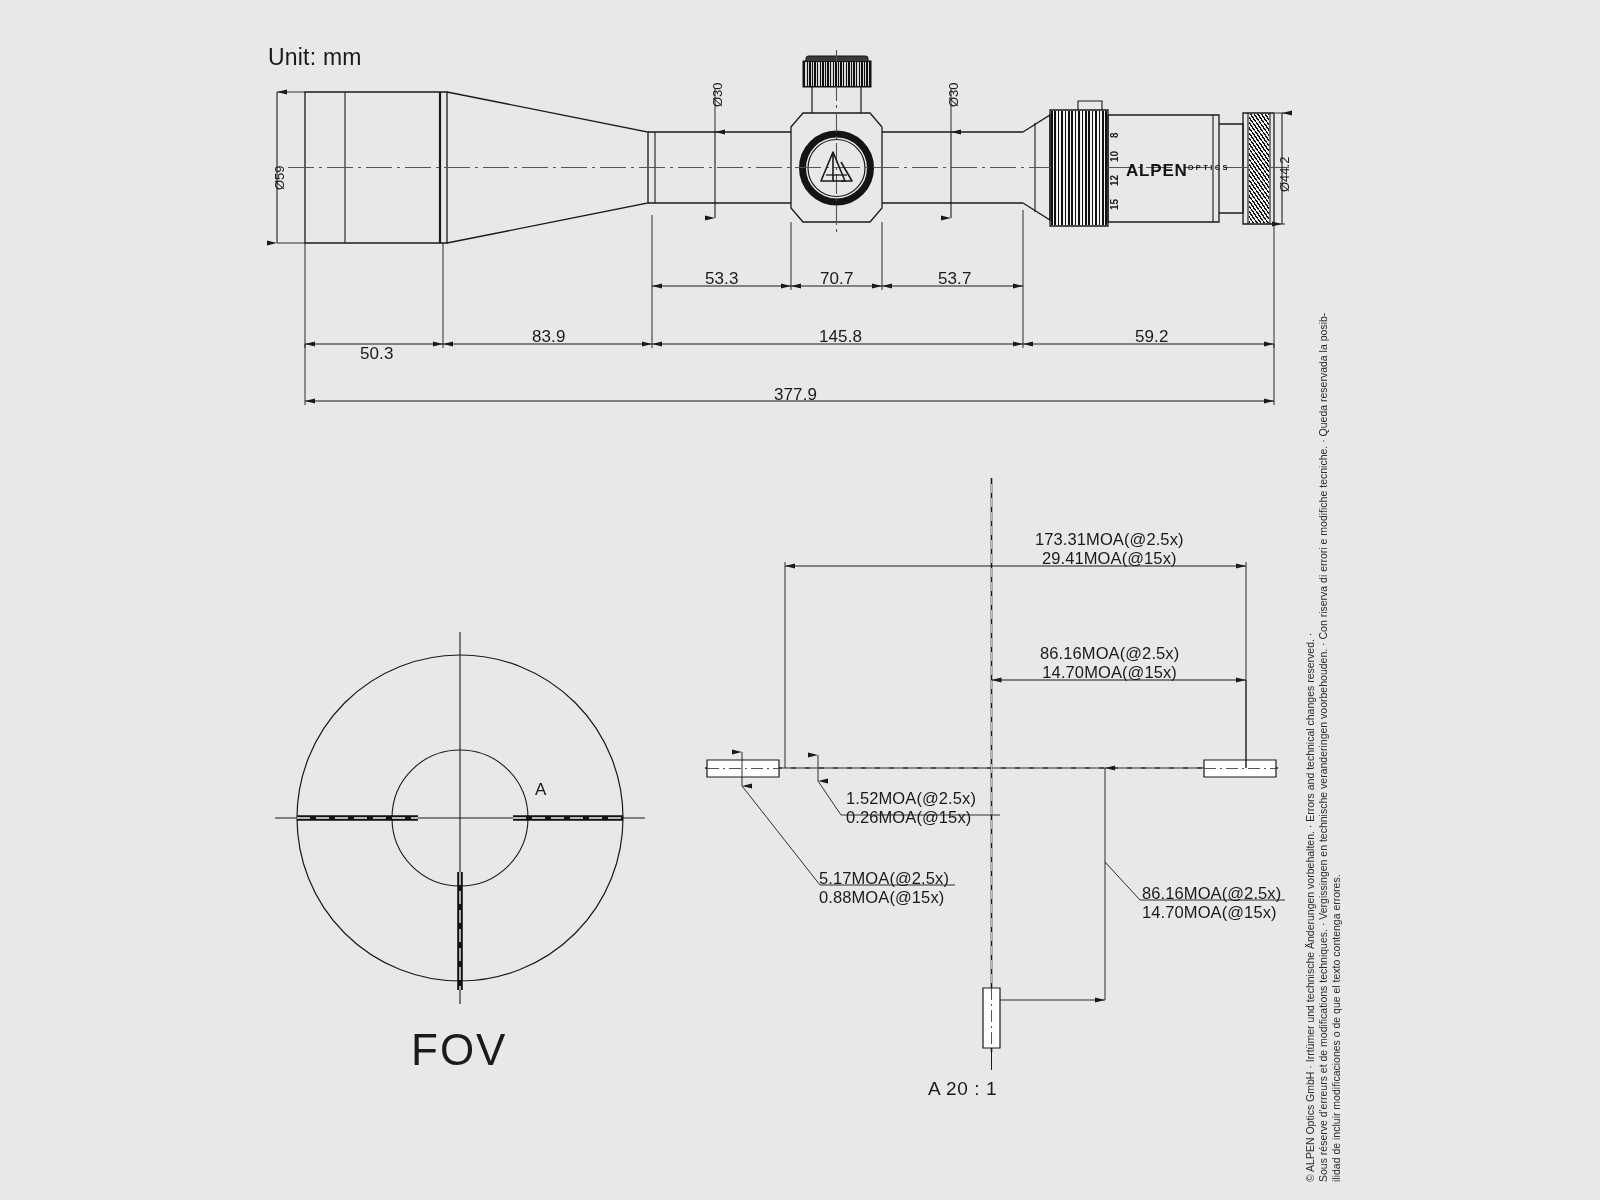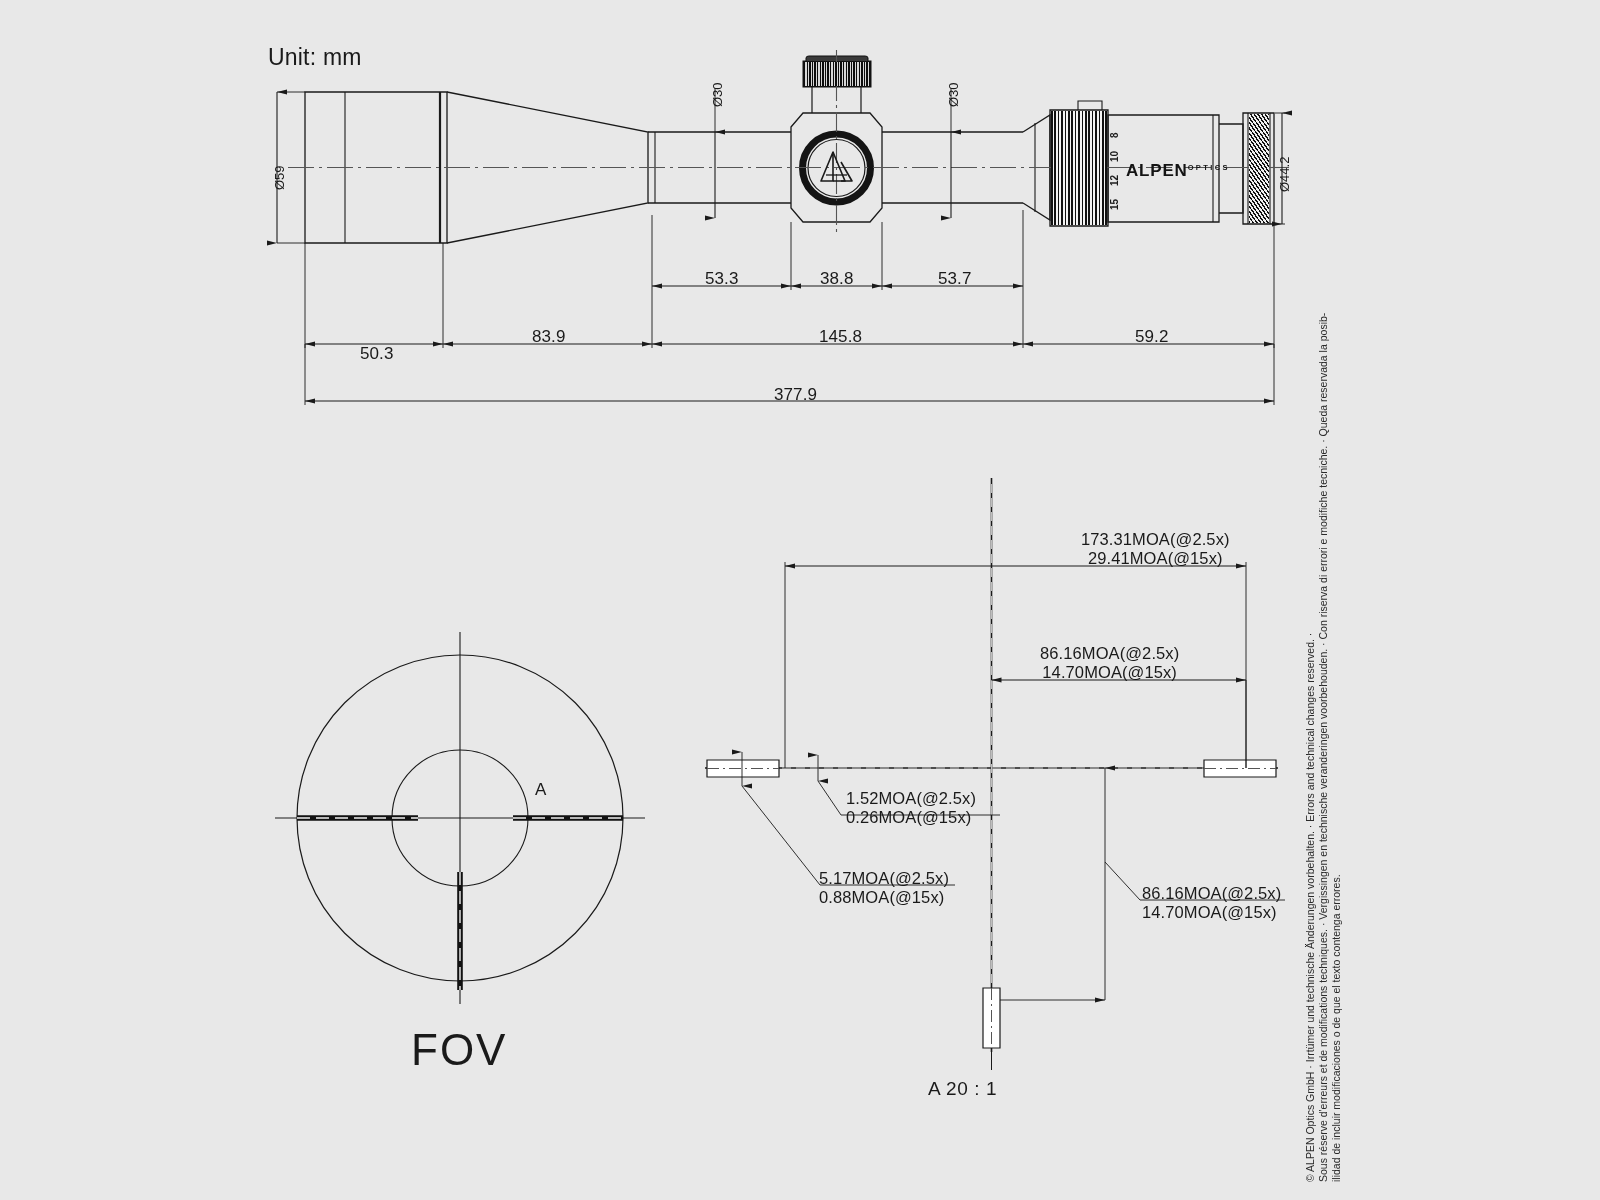--- a/index.html
+++ b/index.html
@@ -301,34 +301,34 @@
 
   <div class="lbl dim-txt-v" style="left:272px; top:190px;">Ø59</div>
 
   <div class="lbl dim-txt-v" style="left:710px; top:107px;">Ø30</div>
 
   <div class="lbl dim-txt-v" style="left:946px; top:107px;">Ø30</div>
 
   <div class="lbl dim-txt-v" style="left:1277px; top:192px;">Ø44.2</div>
 
   <div class="lbl dim-txt" style="left:705px; top:269px;">53.3</div>
-  <div class="lbl dim-txt" style="left:820px; top:269px;">38.8</div>
+  <div class="lbl dim-txt" style="left:820px; top:269px;">70.7</div>
   <div class="lbl dim-txt" style="left:938px; top:269px;">53.7</div>
 
   <div class="lbl dim-txt" style="left:360px; top:344px;">50.3</div>
   <div class="lbl dim-txt" style="left:532px; top:327px;">83.9</div>
   <div class="lbl dim-txt" style="left:819px; top:327px;">145.8</div>
   <div class="lbl dim-txt" style="left:1135px; top:327px;">59.2</div>
 
   <div class="lbl dim-txt" style="left:774px; top:385px;">377.9</div>
 
   <div class="lbl mark-a" style="left:535px; top:780px;">A</div>
   <div class="lbl fov-title" style="left:411px; top:1024px;">FOV</div>
 
-  <div class="lbl moa-txt" style="left:1081px; top:530px;">
+  <div class="lbl moa-txt" style="left:1035px; top:530px;">
     <div>173.31MOA(@2.5x)</div>
     <div style="text-align:center;">29.41MOA(@15x)</div>
   </div>
 
   <div class="lbl moa-txt" style="left:1040px; top:644px;">
     <div>86.16MOA(@2.5x)</div>
     <div style="text-align:center;">14.70MOA(@15x)</div>
   </div>
 
   <div class="lbl moa-txt" style="left:846px; top:789px;">

